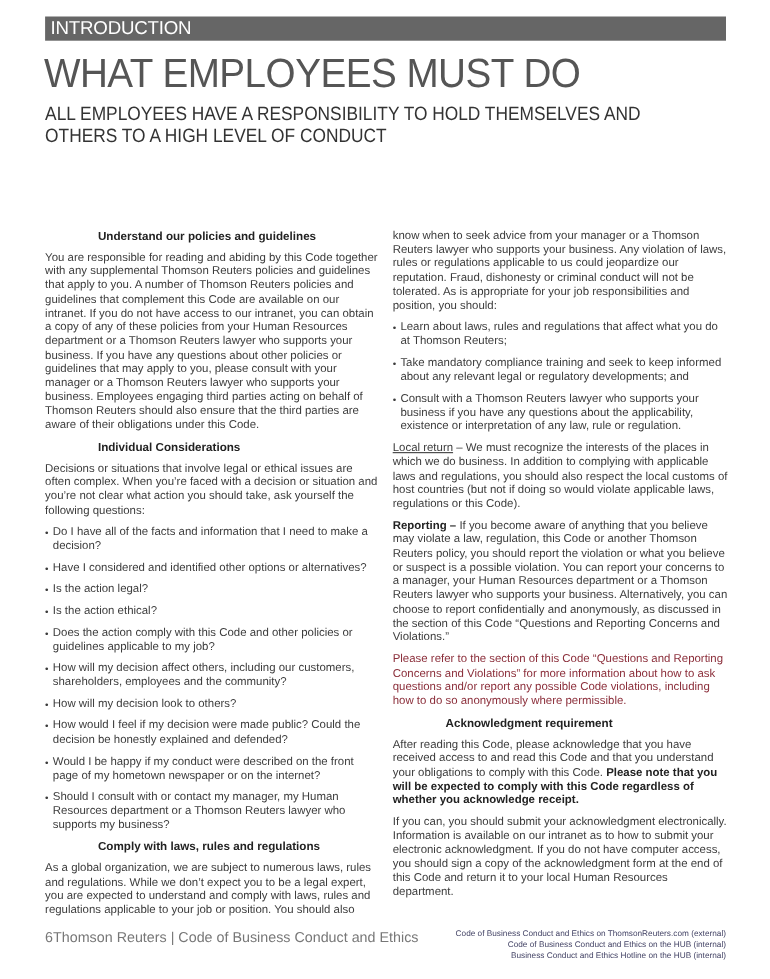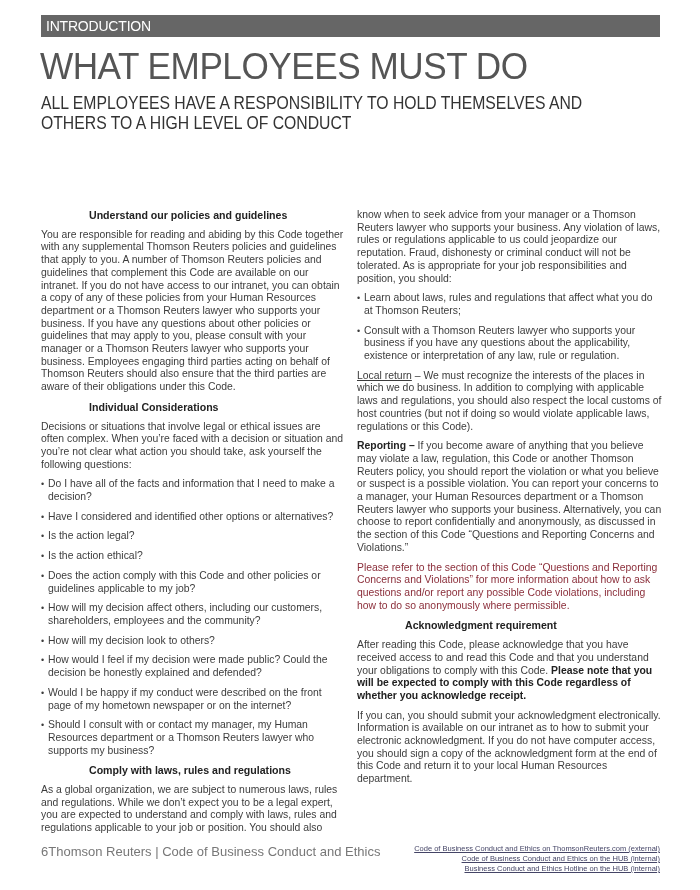--- a/index.html
+++ b/index.html
@@ -2,21 +2,21 @@
 <html><head>
   <meta charset="utf-8">
   <style>
     * { box-sizing: border-box; margin: 0; padding: 0; }
     html, body { width: 700px; height: 890px; background: #ffffff; overflow: hidden; }
     body { position: relative; font-family: "Liberation Sans", sans-serif; color: #3a3a3a; }
 
     .section-bar {
       position: absolute; left: 41px; top: 15px; width: 619px; height: 22px;
       background: #666666; color: #ffffff;
-      font-size: 14px; line-height: 22px; padding-left: 5px; letter-spacing: -0.2px;
+      font-size: 17px; line-height: 22px; padding-left: 5px; letter-spacing: -0.2px;
     }
     .page-title {
       position: absolute; left: 40px; top: 44px;
       font-size: 37px; font-weight: normal; color: #555555; letter-spacing: -0.5px;
       line-height: 46px; transform: scaleX(0.95); transform-origin: left;
     }
     .page-subtitle {
       position: absolute; left: 41px; top: 93px; width: 600px;
       font-size: 17.5px; font-weight: normal; color: #333333; line-height: 20px;
       transform: scaleX(0.9); transform-origin: left; width: 660px;
@@ -34,21 +34,21 @@
     .underline { text-decoration: underline; }
     .strong { font-weight: bold; color: #222222; }
     .red { color: #8b2e3a; }
 
     .footer-left {
       position: absolute; left: 41px; top: 844px;
       font-size: 13px; color: #777777;
     }
     .footer-right {
       position: absolute; right: 40px; top: 844px; text-align: right;
-      font-size: 7.5px; color: #444466; line-height: 10px; text-decoration: underline;
+      font-size: 7.5px; color: #444466; line-height: 10px;
     }
     .footer-right div { cursor: pointer; }
   </style>
 </head>
 <body>
 
 <div class="section-bar">INTRODUCTION</div>
 <h1 class="page-title">WHAT EMPLOYEES MUST DO</h1>
 <h2 class="page-subtitle">ALL EMPLOYEES HAVE A RESPONSIBILITY TO HOLD THEMSELVES AND OTHERS TO A HIGH LEVEL OF CONDUCT</h2>
 
@@ -72,20 +72,21 @@
   </ul>
 
   <h3>Comply with laws, rules and regulations</h3>
   <p>As a global organization, we are subject to numerous laws, rules and regulations. While we don’t expect you to be a legal expert, you are expected to understand and comply with laws, rules and regulations applicable to your job or position. You should also</p>
 </div>
 
 <div class="col col-right">
   <p>know when to seek advice from your manager or a Thomson Reuters lawyer who supports your business. Any violation of laws, rules or regulations applicable to us could jeopardize our reputation. Fraud, dishonesty or criminal conduct will not be tolerated. As is appropriate for your job responsibilities and position, you should:</p>
   <ul>
     <li>Learn about laws, rules and regulations that affect what you do at Thomson Reuters;</li>
+    <li>Take mandatory compliance training and seek to keep informed about any relevant legal or regulatory developments; and</li>
     <li>Consult with a Thomson Reuters lawyer who supports your business if you have any questions about the applicability, existence or interpretation of any law, rule or regulation.</li>
   </ul>
   <p><span class="underline">Local return</span><span> – We must recognize the interests of the places in which we do business. In addition to complying with applicable laws and regulations, you should also respect the local customs of host countries (but not if doing so would violate applicable laws, regulations or this Code).</span></p>
   <p><span class="strong">Reporting –</span><span> If you become aware of anything that you believe may violate a law, regulation, this Code or another Thomson Reuters policy, you should report the violation or what you believe or suspect is a possible violation. You can report your concerns to a manager, your Human Resources department or a Thomson Reuters lawyer who supports your business. Alternatively, you can choose to report confidentially and anonymously, as discussed in the section of this Code “Questions and Reporting Concerns and Violations.”</span></p>
   <p class="red">Please refer to the section of this Code “Questions and Reporting Concerns and Violations” for more information about how to ask questions and/or report any possible Code violations, including how to do so anonymously where permissible.</p>
   <h3>Acknowledgment requirement</h3>
   <p><span>After reading this Code, please acknowledge that you have received access to and read this Code and that you understand your obligations to comply with this Code. </span><span class="strong">Please note that you will be expected to comply with this Code regardless of whether you acknowledge receipt.</span></p>
   <p>If you can, you should submit your acknowledgment electronically. Information is available on our intranet as to how to submit your electronic acknowledgment. If you do not have computer access, you should sign a copy of the acknowledgment form at the end of this Code and return it to your local Human Resources department.</p>
 </div>
 

